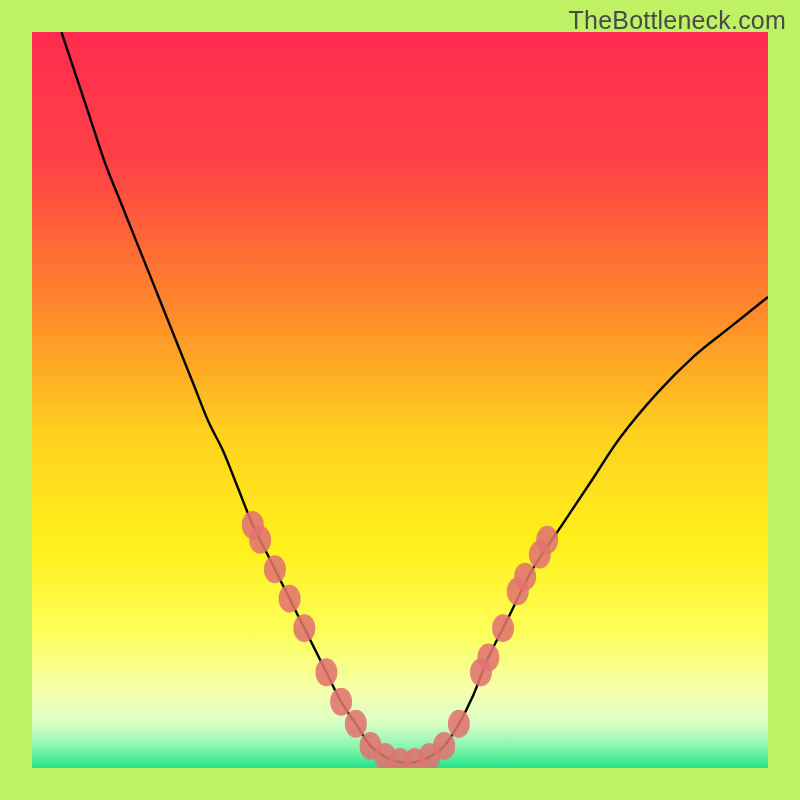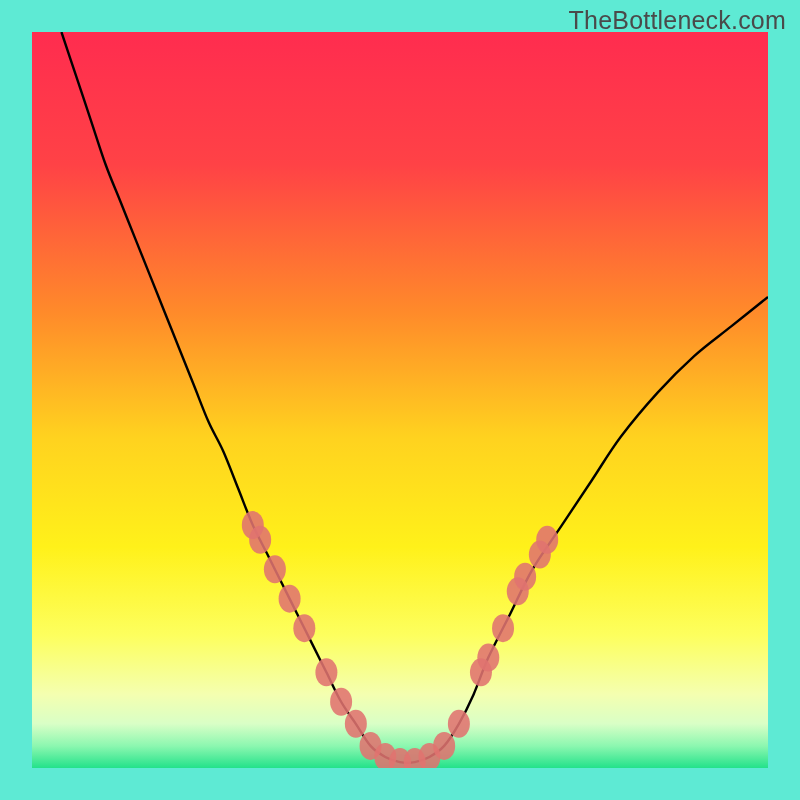--- a/index.html
+++ b/index.html
@@ -10,21 +10,21 @@
     overflow: hidden;
     background: #000;
     font-family: Arial, Helvetica, sans-serif;
   }
   .frame {
     position: absolute;
     left: 0;
     top: 0;
     width: 800px;
     height: 800px;
-    background: #5eead4;
+    background: #bef264;
   }
   .plot {
     position: absolute;
     left: 32px;
     top: 32px;
     width: 736px;
     height: 736px;
     overflow: hidden;
   }
   .watermark {

